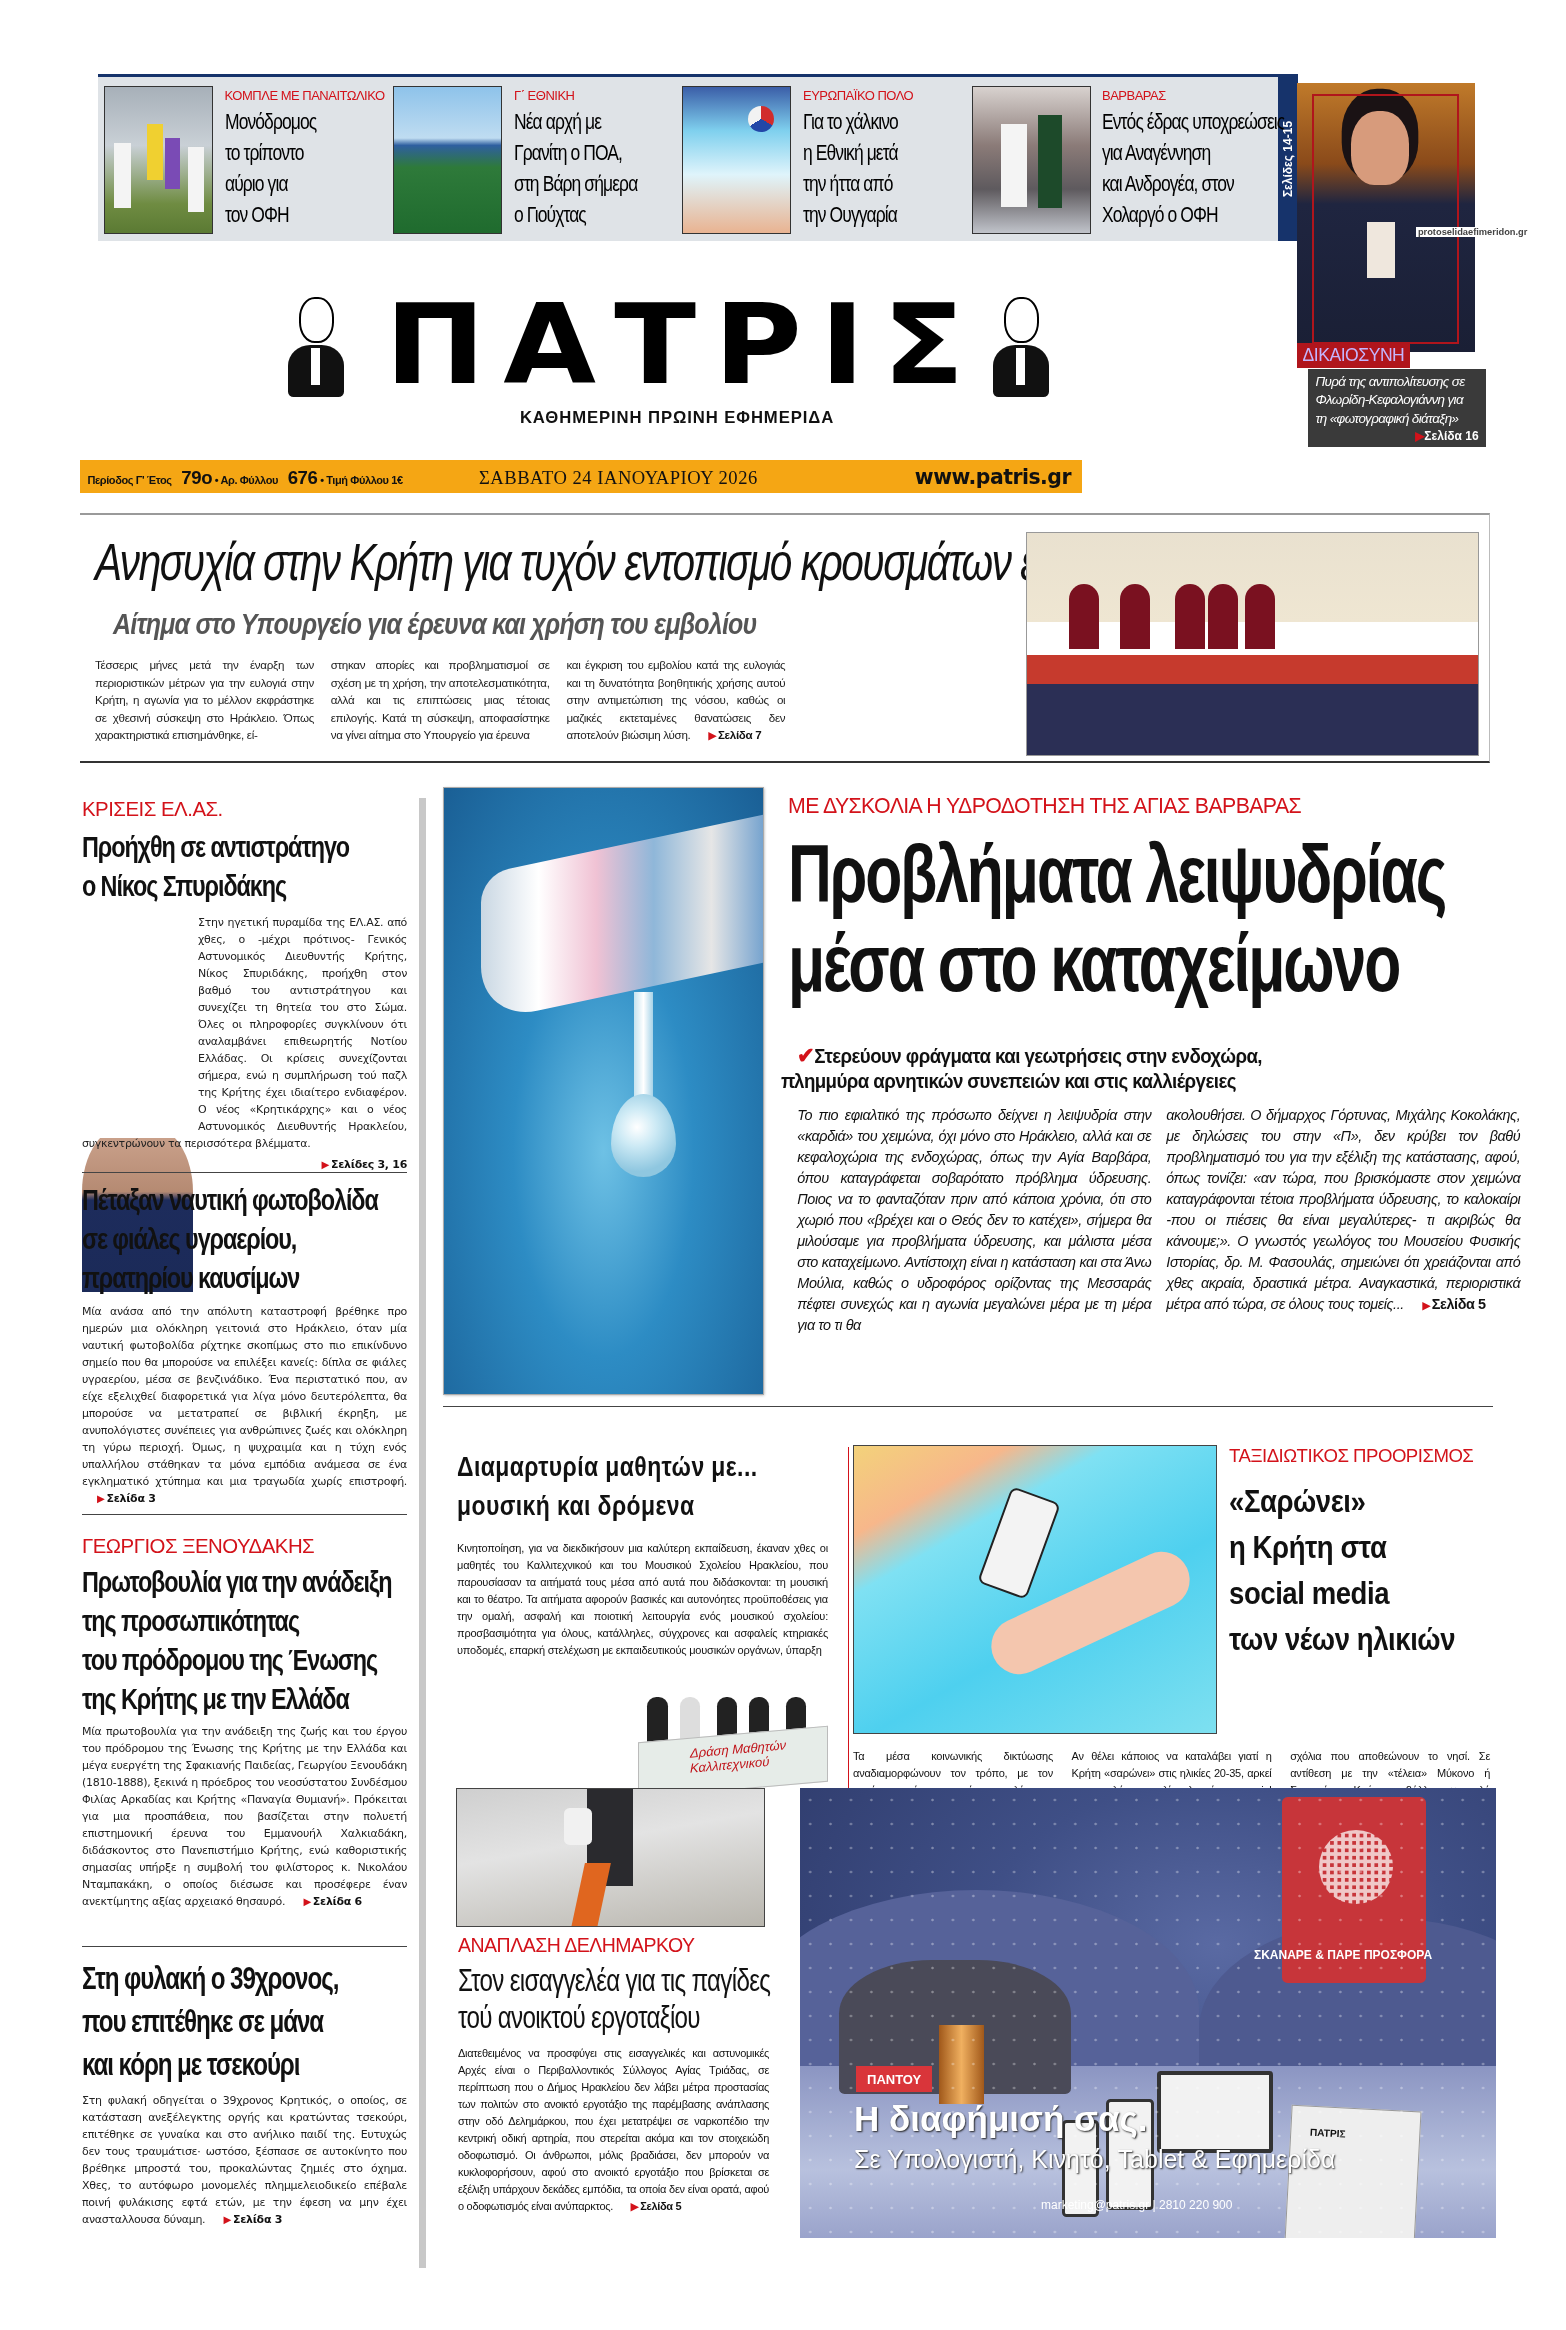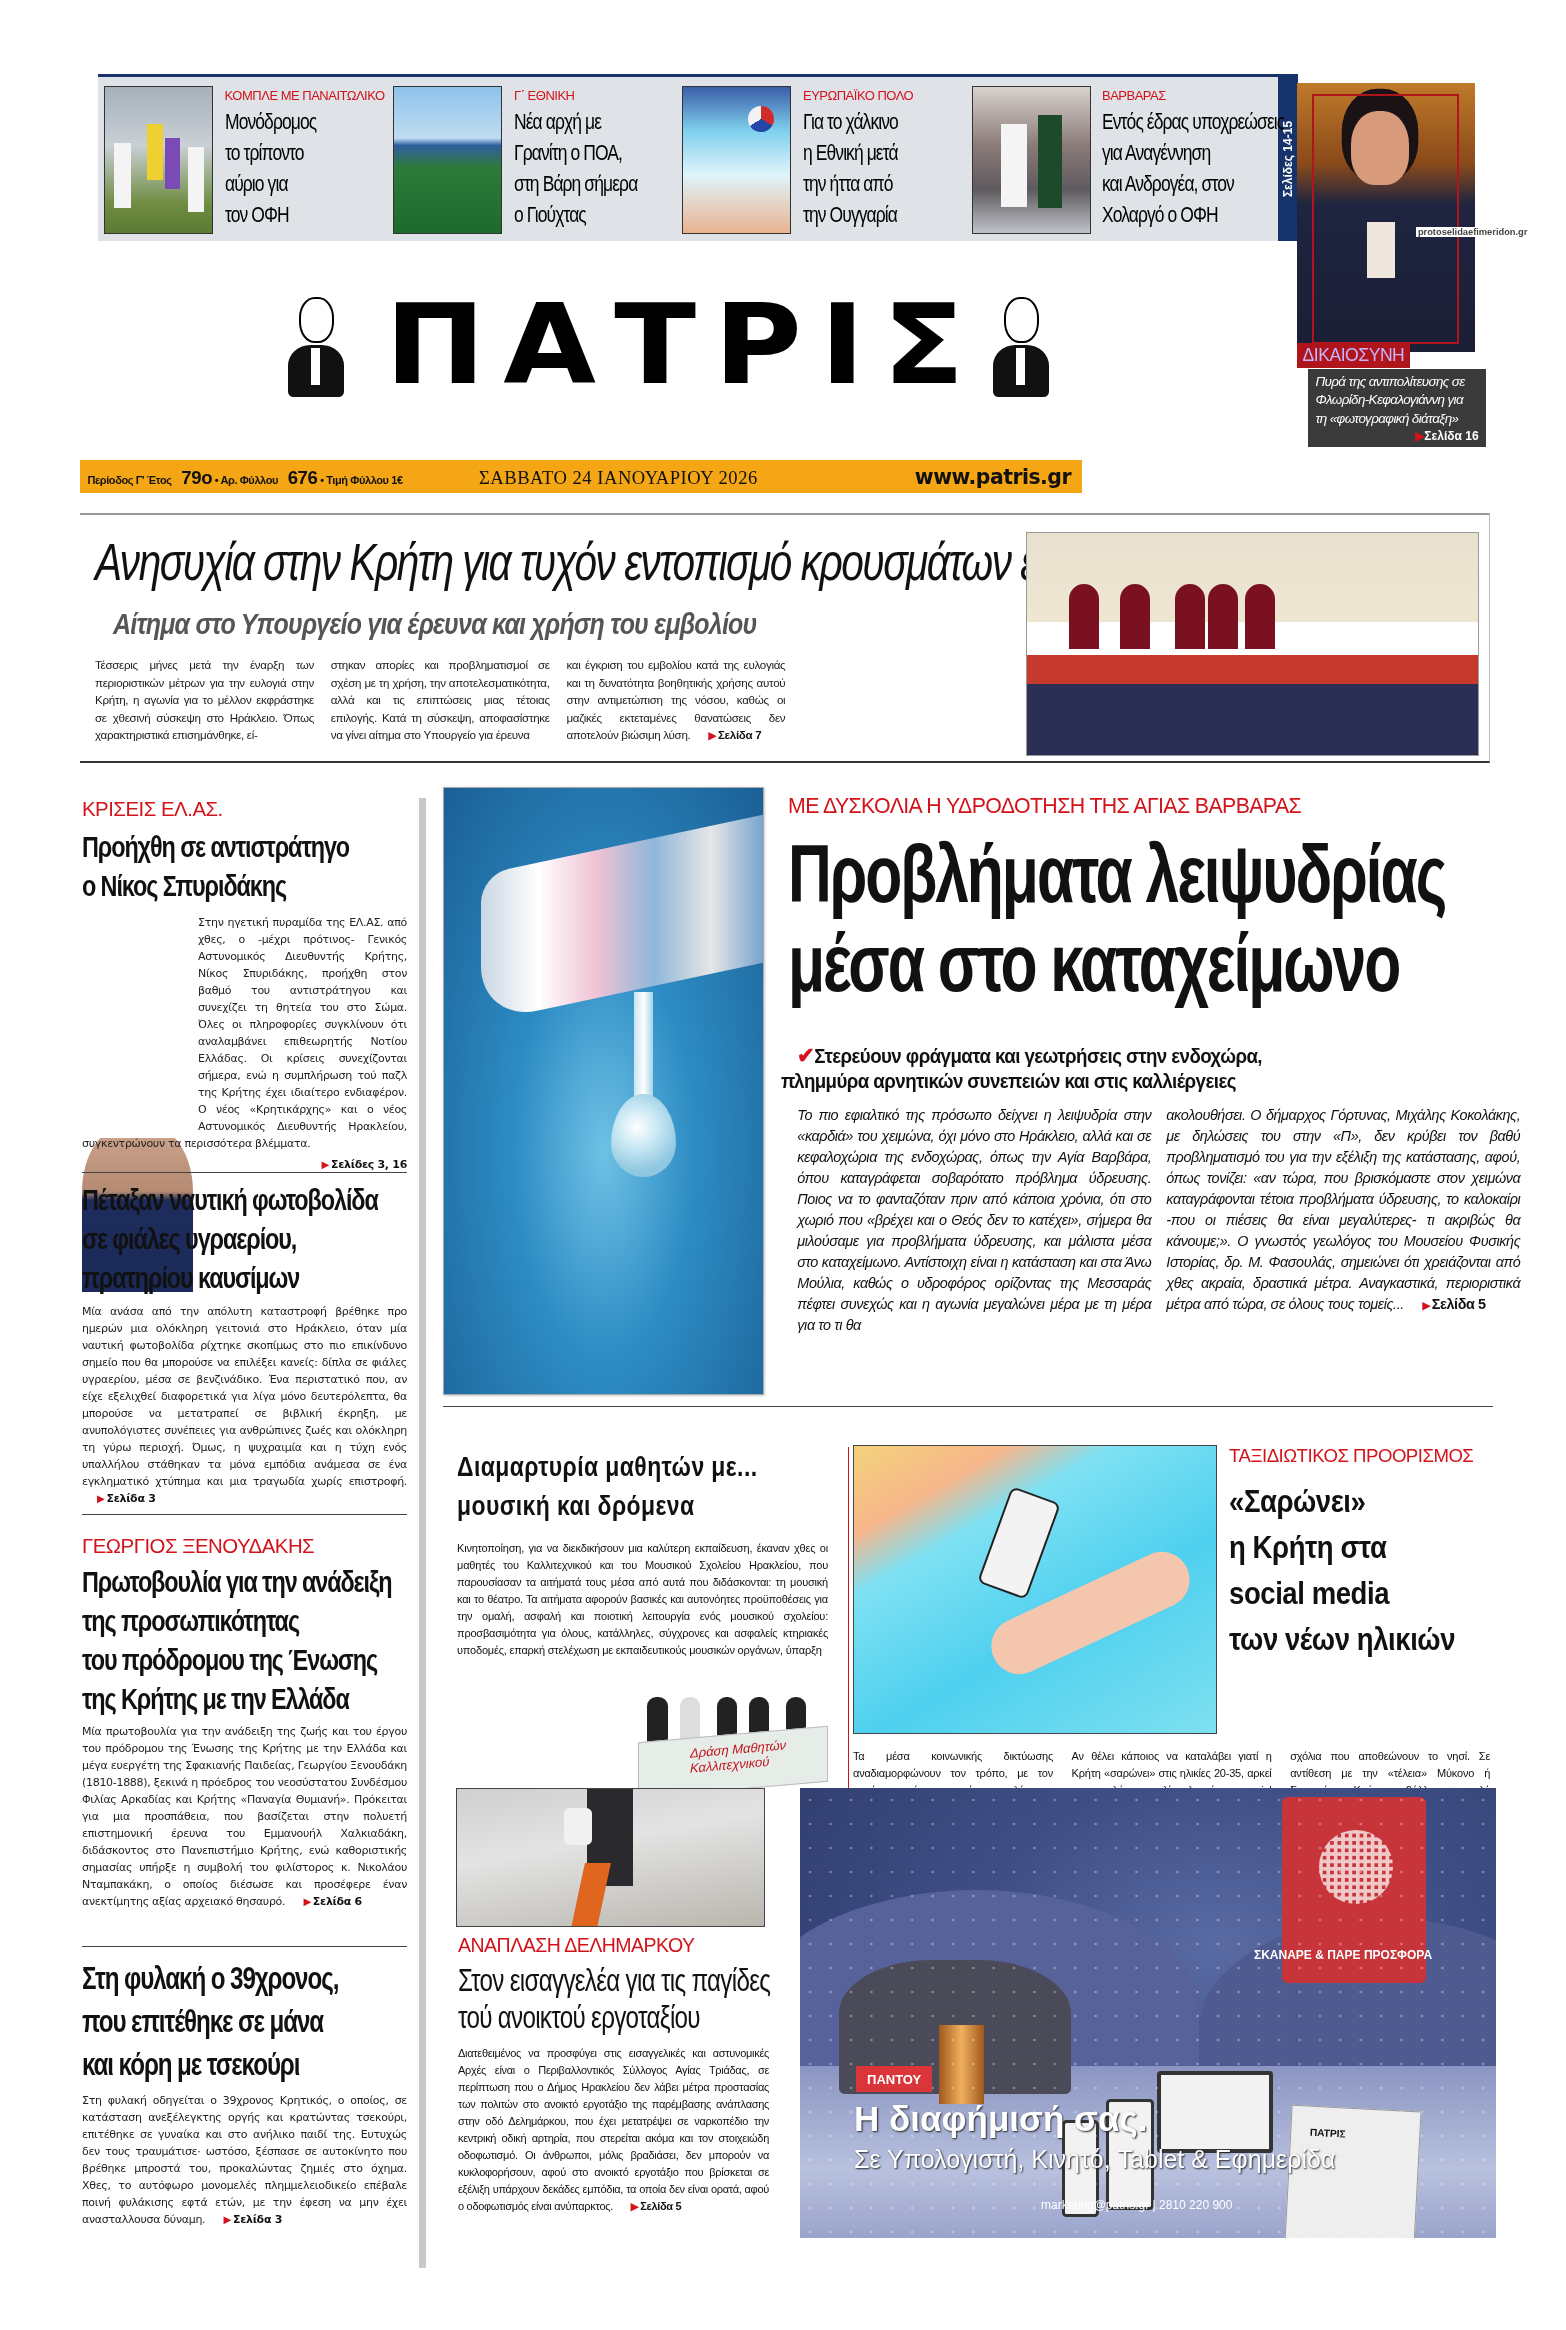--- a/index.html
+++ b/index.html
@@ -221,20 +221,21 @@
       <div class="bd"></div>
       <div class="tie"></div>
       <div class="hd"></div>
     </div>
   <div class="logo">ΠΑΤΡΙΣ</div>
   <div class="portrait" style="left:724px">
       <div class="bd"></div>
       <div class="tie"></div>
       <div class="hd"></div>
     </div>
+  <div class="tagline">ΚΑΘΗΜΕΡΙΝΗ ΠΡΩΙΝΗ ΕΦΗΜΕΡΙΔΑ</div>
 </div>
 
 <div id="infobar" class="abs">
   <div class="left">
     <span>Περίοδος Γ' Έτος</span> <b>79ο</b> • <span>Αρ. Φύλλου</span> <b>676</b> • <span>Τιμή Φύλλου 1€</span>
   </div>
   <div class="date">ΣΑΒΒΑΤΟ 24 ΙΑΝΟΥΑΡΙΟΥ 2026</div>
   <div class="url">www.patris.gr</div>
 </div>
 

